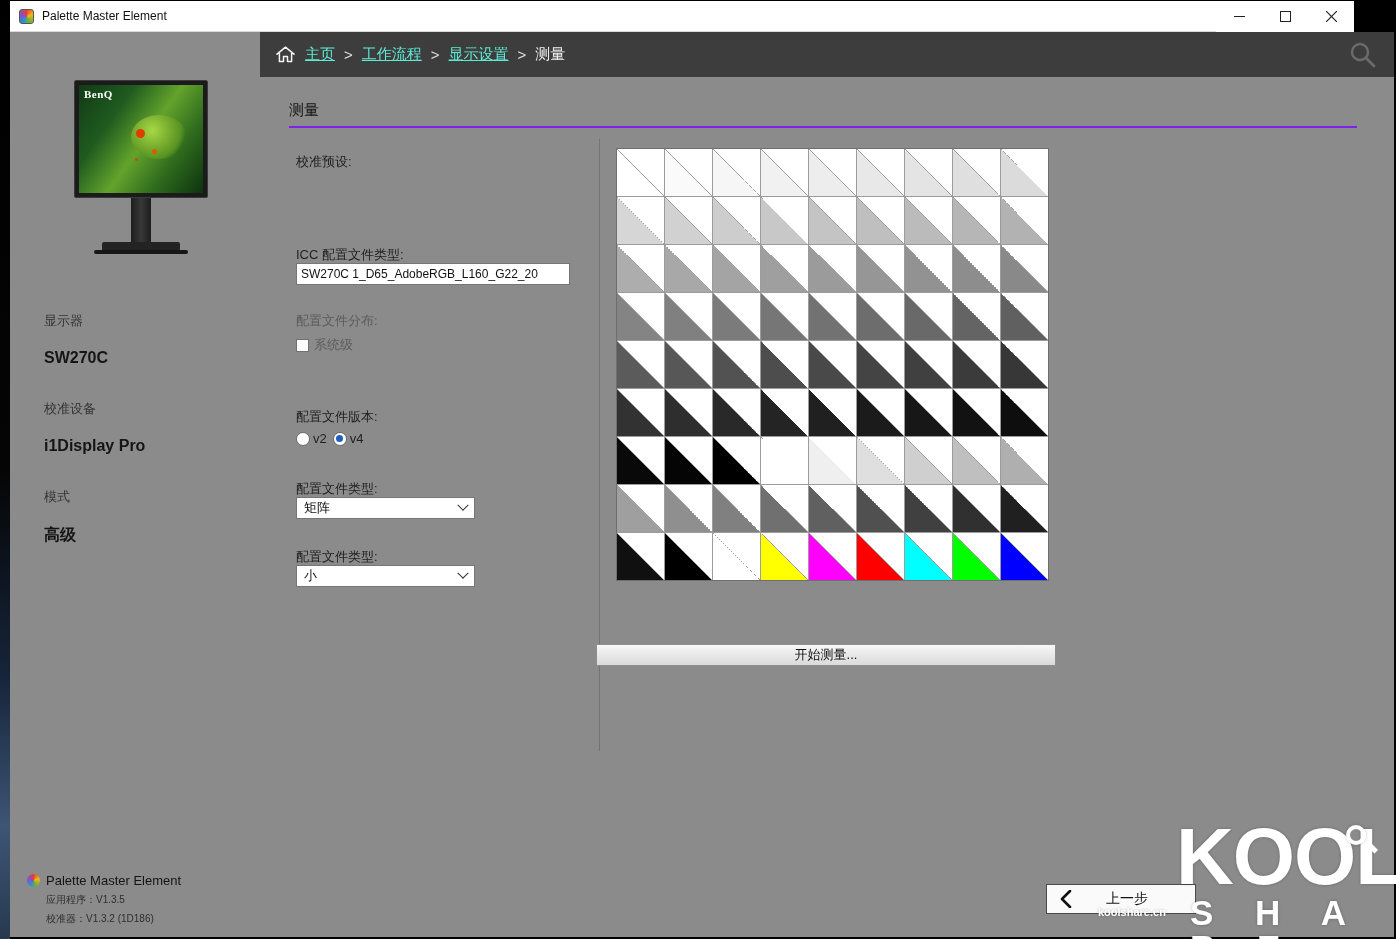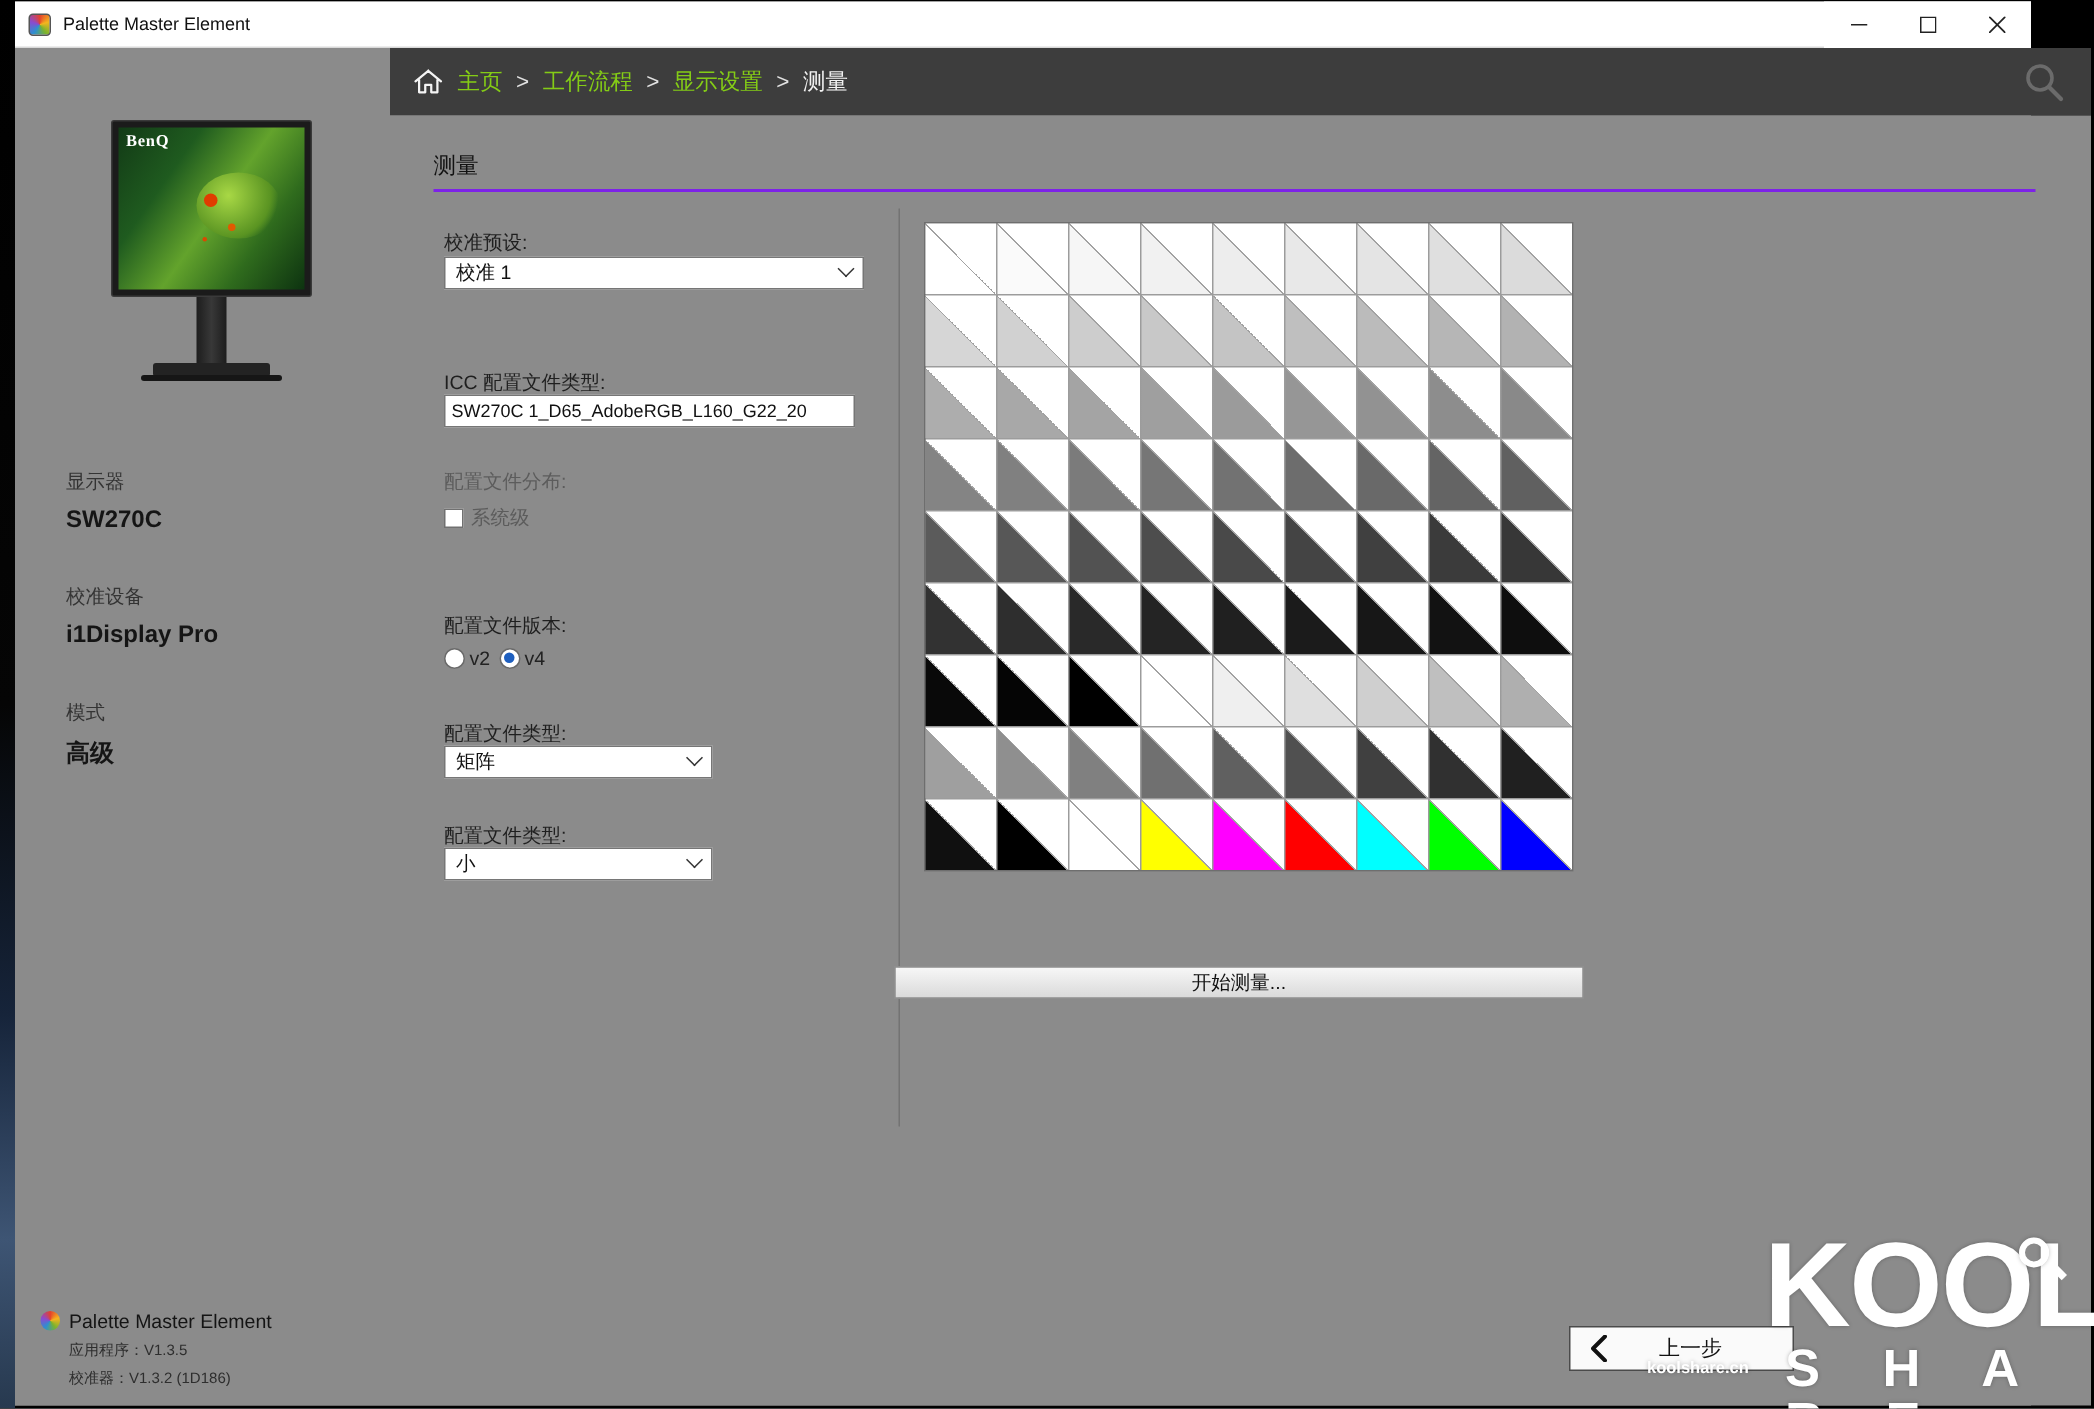--- a/index.html
+++ b/index.html
@@ -18,21 +18,21 @@
     background:conic-gradient(#e4412c,#f5b51e,#7ab32e,#2e8fd0,#8a4bd0,#e4412c); border:1px solid #555; }
   .title-text { font-size:12px; color:#111; margin-left:8px; }
   .win-controls { position:absolute; right:0; top:0; height:31px; display:flex; }
   .win-btn { width:46px; height:31px; display:flex; align-items:center; justify-content:center; background:#fff; }
 
   
   .topbar { position:absolute; left:250px; top:31px; width:1134px; height:45px; background:#3d3d3d;
     display:flex; align-items:center; }
   .home-wrap { margin-left:16px; display:flex; align-items:center; }
   .crumbs { margin-left:10px; font-size:15px; display:flex; align-items:center; }
-  .crumb-link { color:#84cc16; cursor:pointer; }
+  .crumb-link { color:#5eead4; text-decoration:underline; cursor:pointer; }
   .crumb-current { color:#f2f2f2; }
   .crumb-sep { color:#e3e3e3; margin:0 9px; }
   .search-wrap { position:absolute; right:18px; top:9px; }
 
   
   .sidebar { position:absolute; left:0; top:31px; width:250px; height:905px; background:#8b8b8b; }
   .monitor { position:absolute; left:64px; top:48px; width:134px; height:176px; }
   .mon-frame { position:absolute; left:0; top:0; width:134px; height:118px; background:#1b1b1b;
     border:1px solid #3a3a3a; border-radius:2px; padding:4px; }
   .mon-screen { width:100%; height:100%; position:relative; overflow:hidden;
@@ -42,21 +42,21 @@
     background:radial-gradient(circle at 38% 35%, #a8d845, #5a9422 62%, rgba(90,148,34,0) 74%); }
   .frog-eye { position:absolute; right:58px; top:44px; width:9px; height:9px; border-radius:50%;
     background:#e03c00; box-shadow:14px 18px 0 -2px #e05a00, -4px 26px 0 -3px #d84a00; }
   .mon-neck { position:absolute; left:57px; top:118px; width:20px; height:46px; background:linear-gradient(90deg,#1d1d1d,#383838,#1d1d1d); }
   .mon-base { position:absolute; left:28px; top:162px; width:78px; height:9px; background:#232323; border-radius:2px; }
   .mon-foot { position:absolute; left:20px; top:170px; width:94px; height:4px; background:#161616; border-radius:2px; }
 
   .side-info { position:absolute; left:34px; top:280px; }
   .info-block { margin-bottom:33px; }
   .info-label { font-size:13px; color:#343434; }
-  .info-value { font-size:16px; font-weight:bold; color:#151515; margin-top:8px; }
+  .info-value { font-size:16px; font-weight:bold; color:#151515; margin-top:19px; }
 
   .side-footer { position:absolute; left:17px; top:841px; }
   .footer-row1 { display:flex; align-items:center; }
   .footer-logo { width:13px; height:13px; border-radius:50%;
     background:conic-gradient(#e4412c,#f5b51e,#7ab32e,#2e8fd0,#8a4bd0,#e4412c); margin-right:6px; }
   .footer-name { font-size:13px; color:#141414; }
   .footer-small { font-size:10px; color:#2e2e2e; margin:5px 0 0 19px; }
 
   
   .main { position:absolute; left:250px; top:76px; width:1134px; height:860px; background:#8b8b8b; }
@@ -201,24 +201,20 @@
       <div class="footer-small">应用程序：V1.3.5</div>
       <div class="footer-small">校准器：V1.3.2 (1D186)</div>
     </div>
   </div>
 
   <div class="main">
     <div class="page-title">测量</div>
     <div class="rule"></div>
 
     <div class="fld-label" style="top:76px;">校准预设:</div>
-    <div class="select" style="top:94px; width:280px;">
-      <span>校准 1</span>
-      <span class="sel-arrow"></span>
-    </div>
 
     <div class="fld-label" style="top:169px;">ICC 配置文件类型:</div>
     <input class="text-input" type="text" value="SW270C 1_D65_AdobeRGB_L160_G22_20" style="">
 
     <div class="fld-label muted" style="top:235px;">配置文件分布:</div>
     <div class="check-row">
       <div class="checkbox"></div>
       <span class="check-label">系统级</span>
     </div>
 

